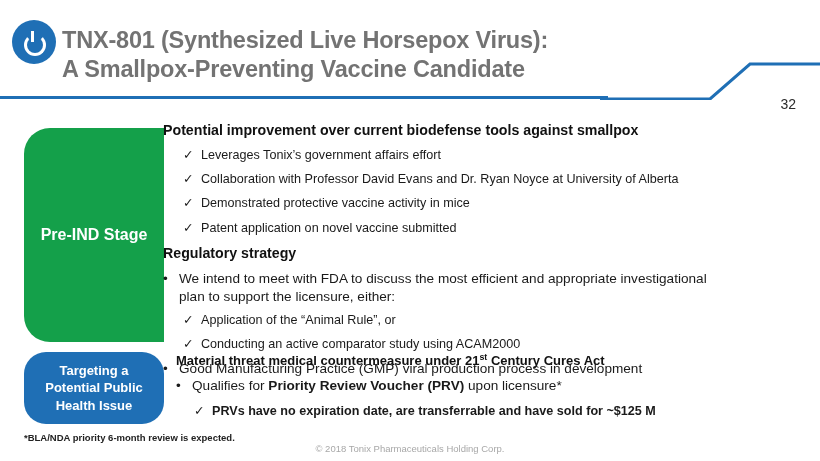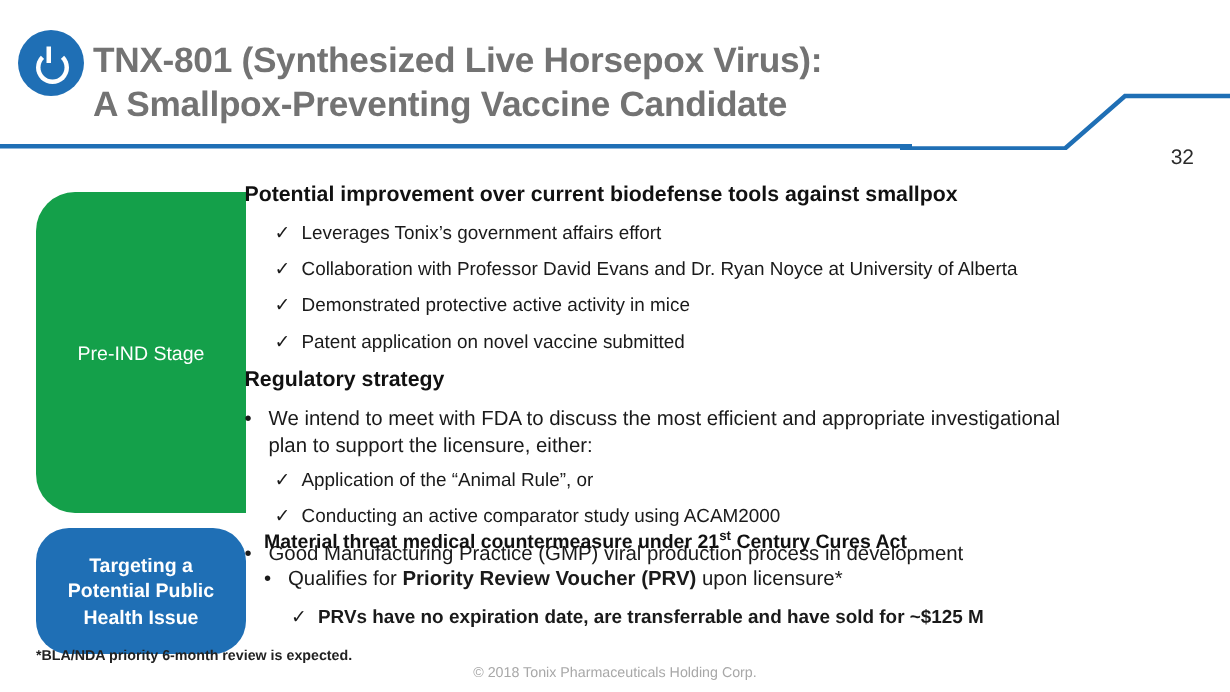--- a/index.html
+++ b/index.html
@@ -109,30 +109,30 @@
     top: 128px;
     width: 140px;
     height: 214px;
     background: #14A04A;
     border-top-left-radius: 26px;
     border-bottom-left-radius: 26px;
     color: #ffffff;
     display: flex;
     align-items: center;
     justify-content: center;
-    font-size: 13px;
-    font-weight: normal;
+    font-size: 16px;
+    font-weight: bold;
     text-align: center;
   }
   .badge-blue {
     position: absolute;
     left: 24px;
     top: 352px;
     width: 140px;
-    height: 84px;
+    height: 72px;
     background: #1F6FB5;
     border-top-left-radius: 22px;
     border-bottom-left-radius: 22px;
     border-top-right-radius: 22px;
     border-bottom-right-radius: 22px;
     color: #ffffff;
     display: flex;
     align-items: center;
     justify-content: center;
     font-size: 13px;
@@ -278,21 +278,21 @@
     <p class="check-item">
       <span class="chk">✓</span>
       <span>Leverages Tonix’s government affairs effort</span>
     </p>
     <p class="check-item">
       <span class="chk">✓</span>
       <span>Collaboration with Professor David Evans and Dr. Ryan Noyce at University of Alberta</span>
     </p>
     <p class="check-item">
       <span class="chk">✓</span>
-      <span>Demonstrated protective active activity in mice</span>
+      <span>Demonstrated protective vaccine activity in mice</span>
     </p>
     <p class="check-item">
       <span class="chk">✓</span>
       <span>Patent application on novel vaccine submitted</span>
     </p>
 
     <p class="head-line sub">Regulatory strategy</p>
 
     <p class="bullet-item">
       <span class="dot">•</span>

